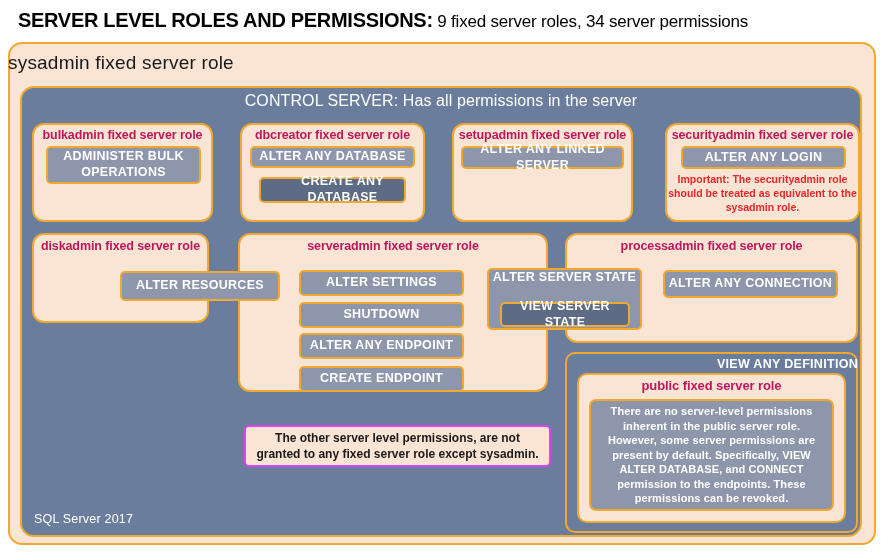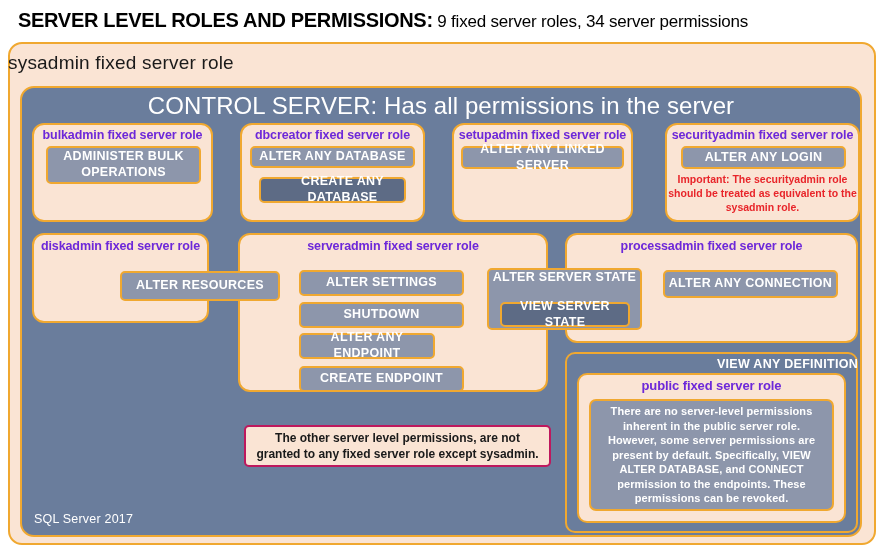--- a/index.html
+++ b/index.html
@@ -68,21 +68,21 @@
     text-align: center;
     line-height: 1.25;
   }
   .perm-dark {
     background: #5d6b85;
   }
   .role-title {
     position: absolute;
     font-size: 12.5px;
     font-weight: 700;
-    color: #6d28d9;
+    color: #be185d;
     text-align: center;
     letter-spacing: -0.1px;
     white-space: nowrap;
   }
 
   
   #sysadmin-box {
     left: 8px; top: 42px; width: 868px; height: 503px;
     border-radius: 14px;
   }
@@ -97,21 +97,21 @@
 
   
   #control-server-box {
     left: 20px; top: 86px; width: 842px; height: 451px;
     border-radius: 14px;
   }
   #control-server-label {
     position: absolute;
     left: 20px; top: 92px; width: 842px;
     text-align: center;
-    font-size: 24px;
+    font-size: 16px;
     color: #ffffff;
     letter-spacing: 0.1px;
   }
 
   
   #bulkadmin-box     { left: 32px;  top: 123px; width: 181px; height: 99px; }
   #dbcreator-box     { left: 240px; top: 123px; width: 185px; height: 99px; }
   #setupadmin-box    { left: 452px; top: 123px; width: 181px; height: 99px; }
   #securityadmin-box { left: 665px; top: 123px; width: 195px; height: 99px; }
 
@@ -141,21 +141,21 @@
   #serveradmin-box  { left: 238px; top: 233px; width: 310px; height: 159px; }
   #processadmin-box { left: 565px; top: 233px; width: 293px; height: 110px; }
 
   #diskadmin-title    { left: 32px;  top: 239px; width: 177px; }
   #serveradmin-title  { left: 238px; top: 239px; width: 310px; }
   #processadmin-title { left: 565px; top: 239px; width: 293px; }
 
   #perm-alter-resources   { left: 120px; top: 271px; width: 160px; height: 30px; z-index: 5; }
   #perm-alter-settings    { left: 299px; top: 270px; width: 165px; height: 26px; }
   #perm-shutdown          { left: 299px; top: 302px; width: 165px; height: 26px; }
-  #perm-alter-endpoint    { left: 299px; top: 333px; width: 136px; height: 26px; }
+  #perm-alter-endpoint    { left: 299px; top: 333px; width: 165px; height: 26px; }
   #perm-create-endpoint   { left: 299px; top: 366px; width: 165px; height: 26px; }
   #perm-alter-srv-state   { left: 487px; top: 268px; width: 155px; height: 62px; z-index: 5;
                             align-items: flex-start; }
   #perm-view-srv-state    { left: 500px; top: 302px; width: 130px; height: 25px; z-index: 6; }
   #perm-alter-any-conn    { left: 663px; top: 270px; width: 175px; height: 28px; }
 
   
   #viewanydef-box {
     left: 565px; top: 352px; width: 293px; height: 181px;
     border-radius: 10px;
@@ -184,21 +184,21 @@
     line-height: 1.32;
     border-radius: 7px;
     padding: 0 6px;
   }
 
   
   #other-perms-note {
     position: absolute;
     left: 244px; top: 425px; width: 307px; height: 42px;
     background: #fae4d4;
-    border: 2px solid #be185d;
+    border: 2px solid #d946ef;
     border-radius: 5px;
     box-sizing: border-box;
     display: flex;
     align-items: center;
     justify-content: center;
     text-align: center;
     font-size: 12px;
     font-weight: 700;
     color: #1a1a1a;
     line-height: 1.35;

